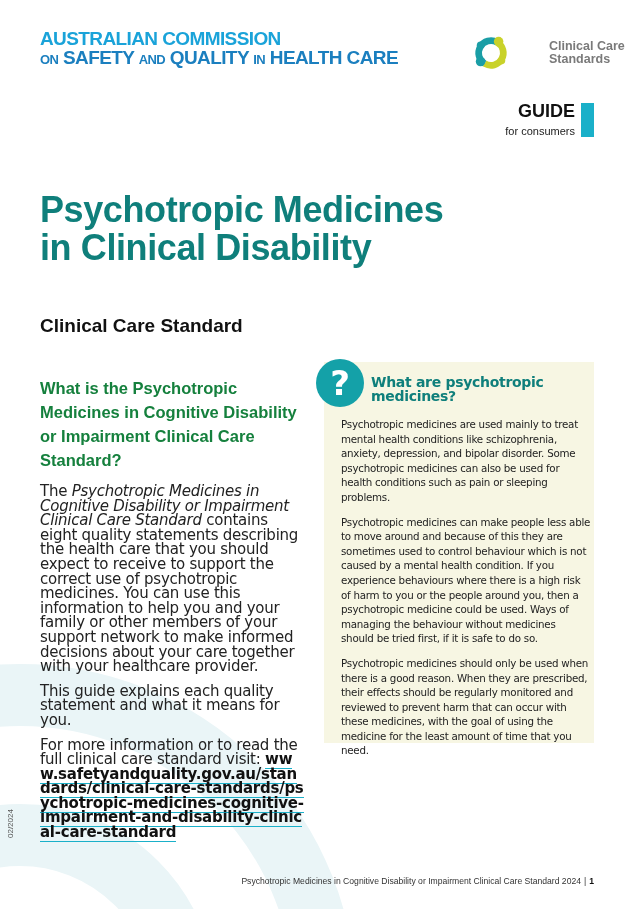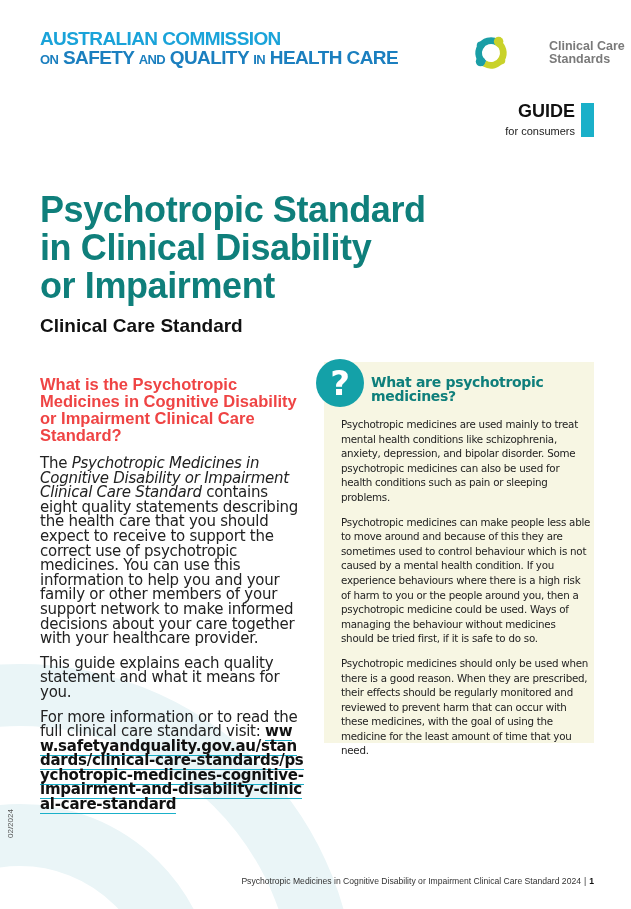--- a/index.html
+++ b/index.html
@@ -26,21 +26,21 @@
   .guide-block { position: absolute; right: 56px; top: 101px; text-align: right; }
   .guide-block .guide { font-weight: bold; font-size: 18px; color: #111; line-height: 20px; }
   .guide-block .for { font-size: 11px; color: #222; line-height: 20px; }
   .guide-bar { position: absolute; left: 581px; top: 103px; width: 13px; height: 34px; background: #1ab0c9; }
   .title {
     position: absolute; left: 40px; top: 191px; width: 440px;
     color: #0f7f7b; font-weight: bold; font-size: 36px; line-height: 38px; letter-spacing: -0.4px;
   }
   .subtitle { position: absolute; left: 40px; top: 315px; font-weight: bold; font-size: 19px; color: #111; }
   .left-col { position: absolute; left: 40px; top: 376px; width: 265px; }
-  .left-col h2 { margin: 0 0 12px 0; font-size: 16.5px; line-height: 17px; color: #ef4444; font-weight: bold; }
+  .left-col h2 { margin: 0 0 12px 0; font-size: 16.5px; line-height: 24px; color: #15803d; font-weight: bold; }
   .left-col p { margin: 0 0 10px 0; font-size: 15px; line-height: 14.6px; color: #222; font-family: "DejaVu Sans", sans-serif; letter-spacing: -0.25px; }
   .left-col a { color: #111; font-weight: bold; text-decoration: none; border-bottom: 1.5px solid #1ab0c9; }
   .info-box {
     position: absolute; left: 324px; top: 362px; width: 270px; height: 381px;
     background: #f7f6e3;
   }
   .q-icon {
     position: absolute; left: 316px; top: 359px; width: 48px; height: 48px; border-radius: 50%;
     background: #14a1a8; color: #fff; font-weight: bold; font-size: 34px; text-align: center; line-height: 48px;
     font-family: "DejaVu Sans", sans-serif;
@@ -87,23 +87,22 @@
   </div>
 </div>
 
 <div class="guide-block">
   <div class="guide">GUIDE</div>
   <div class="for">for consumers</div>
 </div>
 <div class="guide-bar"></div>
 
 <div class="title">
-  <div>Psychotropic Standard</div>
+  <div>Psychotropic Medicines</div>
   <div>in Clinical Disability</div>
-  <div>or Impairment</div>
 </div>
 <div class="subtitle">Clinical Care Standard</div>
 
 <div class="left-col">
   <h2>What is the Psychotropic Medicines in Cognitive Disability or Impairment Clinical Care Standard?</h2>
   <p><span>The </span><em>Psychotropic Medicines in Cognitive Disability or Impairment Clinical Care Standard</em><span> contains eight quality statements describing the health care that you should expect to receive to support the correct use of psychotropic medicines. You can use this information to help you and your family or other members of your support network to make informed decisions about your care together with your healthcare provider.</span></p>
   <p>This guide explains each quality statement and what it means for you.</p>
   <p><span>For more information or to read the full clinical care standard visit: </span><a style="word-break: break-all; margin-top: 46px;">www.safetyandquality.gov.au/standards/clinical-care-standards/psychotropic-medicines-cognitive-impairment-and-disability-clinical-care-standard</a></p>
 </div>
 

